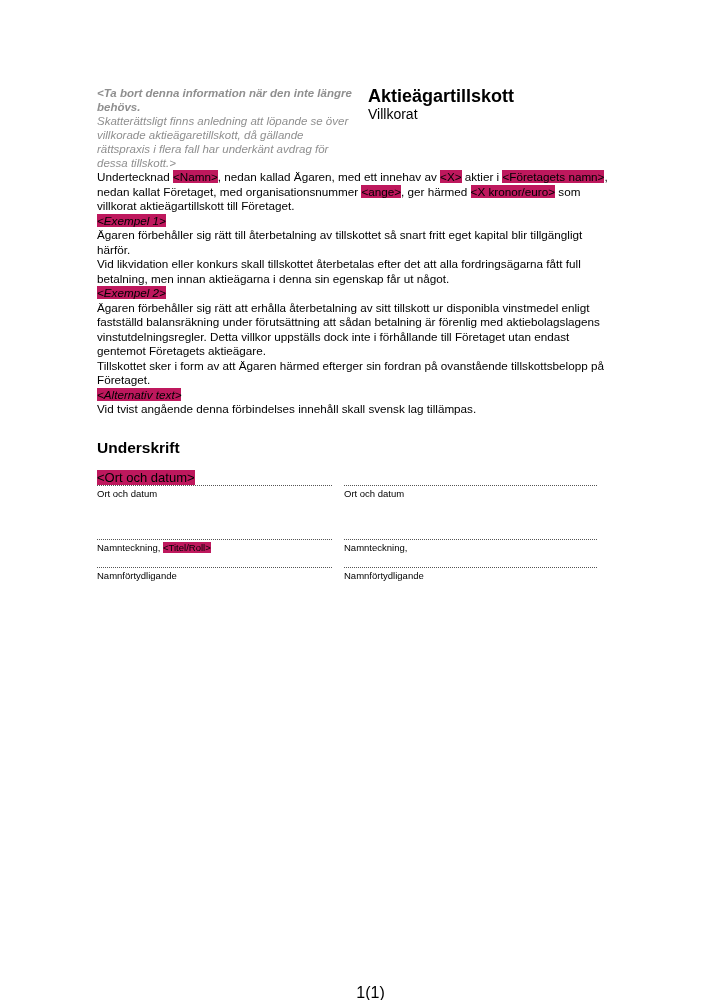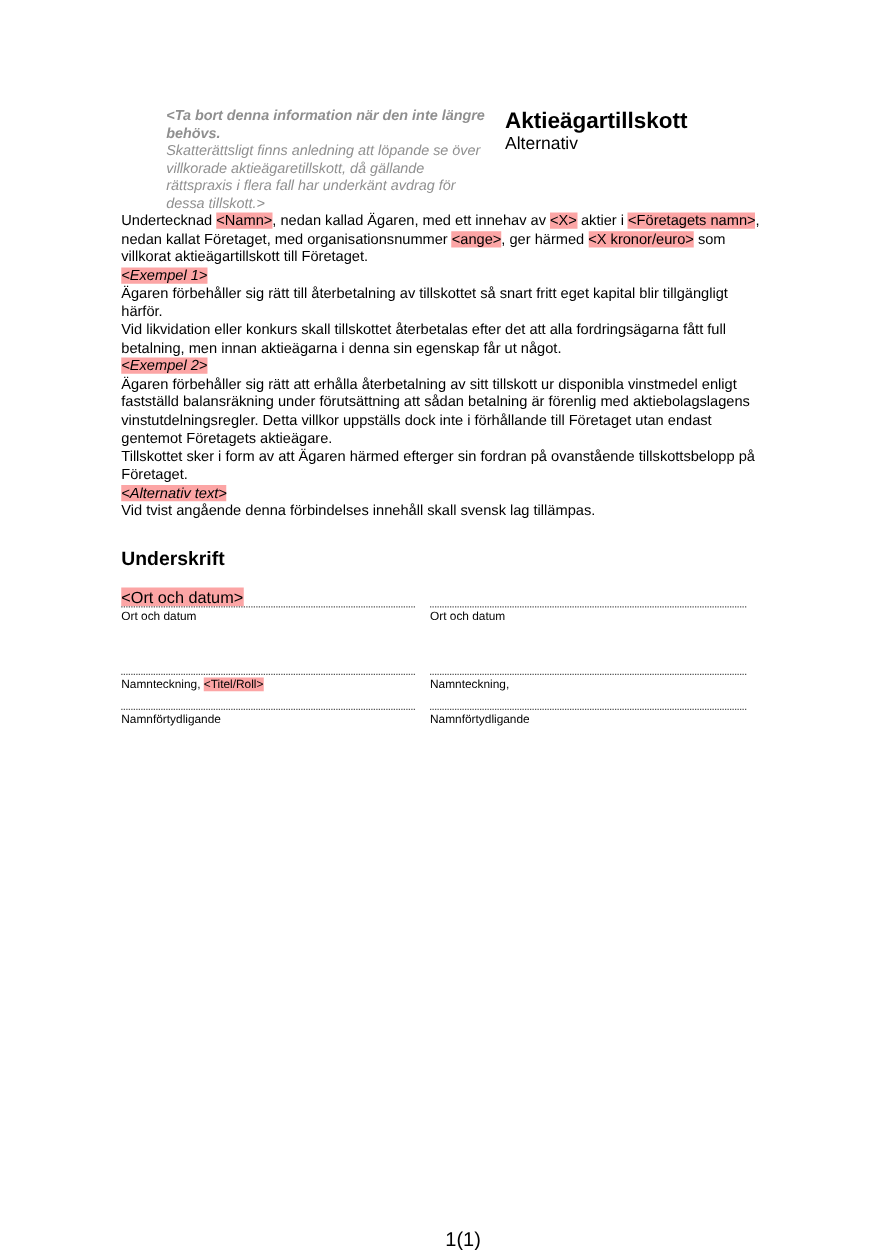--- a/index.html
+++ b/index.html
@@ -13,35 +13,34 @@
   }
   .page { position: absolute; inset: 0; }
 
   
   .header { display: flex; margin: 86px 0 0 97px; width: 520px; }
   .notice {
     width: 256px;
     font-size: 11.5px; line-height: 14px;
     font-style: italic;
     color: #8f8f8f;
-    margin-left: 36px;
   }
   .notice-bold { font-weight: bold; display: block; }
   .notice-body { display: block; }
   .titleblock { margin-left: 15px; }
   .doc-title { font-size: 18px; font-weight: bold; line-height: 20px; white-space: nowrap; }
   .doc-subtitle { font-size: 14px; line-height: 17px; }
 
   
   .content {
     margin-left: 97px; width: 513px;
     font-size: 11.7px; line-height: 14.5px;
   }
   .content p { margin: 0; }
-  mark { background: #fca5a5; color: #000; padding: 0; text-align: right; }
+  mark { background: #be185d; color: #000; padding: 0; text-align: right; }
   .ph-italic { font-style: italic; }
 
   .intro { margin-top: 55px; }
   h2 { margin: 0; }
   .villkor-heading { font-size: 13.5px; line-height: 16px; margin-top: 24px; }
   .ex1-label { margin-top: 2px; }
   .ex2-label { margin-top: 12px; }
   .transfer-p { margin-top: 10px; }
   .law-p { margin-top: 24px; }
   .underskrift-heading { font-size: 15.5px; line-height: 18px; margin-top: 22px; }
@@ -75,21 +74,21 @@
 
 <div class="page">
 
   <div class="header">
     <div class="notice">
       <span class="notice-bold">&lt;Ta bort denna information när den inte längre behövs.</span>
       <span class="notice-body">Skatterättsligt finns anledning att löpande se över villkorade aktieägaretillskott, då gällande rättspraxis i flera fall har underkänt avdrag för dessa tillskott.&gt;</span>
     </div>
     <div class="titleblock">
       <div class="doc-title">Aktieägartillskott</div>
-      <div class="doc-subtitle">Alternativ</div>
+      <div class="doc-subtitle">Villkorat</div>
     </div>
   </div>
 
   <div class="content">
 
     <p class="intro"><span>Undertecknad </span><mark>&lt;Namn&gt;</mark><span>, nedan kallad Ägaren, med ett innehav av </span><mark>&lt;X&gt;</mark><span> aktier i </span><mark>&lt;Företagets namn&gt;</mark><span>, nedan kallat Företaget, med organisationsnummer </span><mark>&lt;ange&gt;</mark><span>, ger härmed </span><mark>&lt;X kronor/euro&gt;</mark><span> som villkorat aktieägartillskott till Företaget.</span></p>
 
 
     <p class="ex1-label"><mark class="ph-italic">&lt;Exempel 1&gt;</mark></p>
     <p>Ägaren förbehåller sig rätt till återbetalning av tillskottet så snart fritt eget kapital blir tillgängligt härför.</p>

